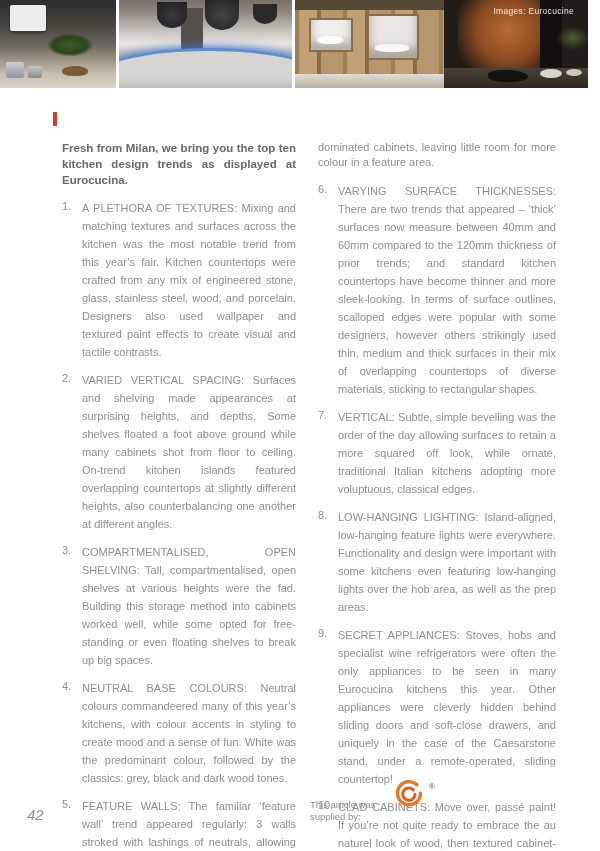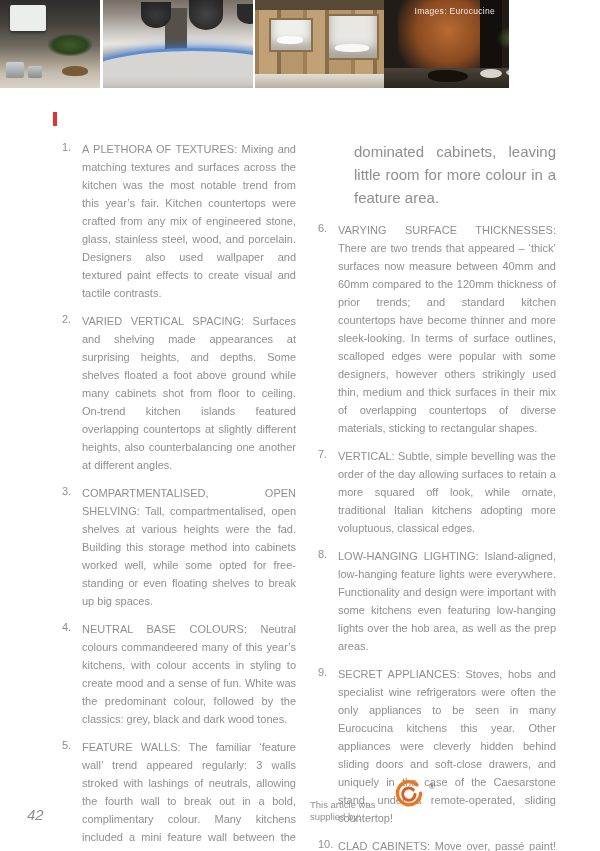--- a/index.html
+++ b/index.html
@@ -4,21 +4,21 @@
 <style>
   * { margin:0; padding:0; box-sizing:border-box; }
   html,body { background:#e8e8e8; }
   .page {
     position:relative; width:600px; height:851px; margin:0 auto;
     background:#ffffff; overflow:hidden;
     font-family:"Liberation Sans", sans-serif;
   }
 
   
-  .photo-strip { position:absolute; top:0; left:0; width:509px; height:88px; display:flex; }
+  .photo-strip { position:absolute; top:0; left:0; width:588px; height:88px; display:flex; }
   .photo { position:relative; height:88px; overflow:hidden; }
   .gap { width:3px; height:88px; background:#ffffff; }
   .photo1 { width:118px;
     background:linear-gradient(180deg,#2e2d2b 0%,#47443e 28%,#6e685e 52%,#a39a8a 70%,#c6beb0 84%,#d9d3c7 100%); }
   .p1-hood { position:absolute; left:10px; top:5px; width:36px; height:26px; background:#eceeea; border-radius:2px; box-shadow:0 2px 3px rgba(0,0,0,.4); }
   .p1-plant { position:absolute; left:48px; top:34px; width:44px; height:22px; background:radial-gradient(ellipse at center,#3f5c2a 0%,#2c431e 55%,rgba(40,60,25,0) 75%); }
   .p1-pot1 { position:absolute; left:6px; top:62px; width:18px; height:16px; background:linear-gradient(180deg,#cfd2d2,#8f9494); border-radius:2px; }
   .p1-pot2 { position:absolute; left:28px; top:66px; width:14px; height:12px; background:linear-gradient(180deg,#c6c9c9,#878c8c); border-radius:2px; }
   .p1-bowl { position:absolute; left:62px; top:66px; width:26px; height:10px; background:#7a5b38; border-radius:50% 50% 40% 40%; }
   .photo2 { width:177px;
@@ -54,21 +54,21 @@
   .headline { position:absolute; left:62px; top:100px; width:500px;
     font-size:22px; font-weight:bold; letter-spacing:-0.4px; white-space:nowrap; }
   .headline .t-teal { color:#68acae; }
   .headline .t-red  { color:#e0352b; }
 
   
   .columns { position:absolute; left:62px; top:140px; width:494px; display:flex; }
   .col-left  { width:234px; margin-right:22px; }
   .col-right { width:238px; }
   .intro { font-size:11.5px; line-height:16px; font-weight:bold; color:#686868; text-align:justify; margin-bottom:11px; }
-  .continuation { font-size:15px; line-height:23px; color:#8f8f8f; text-align:justify; margin-bottom:12px;margin-left:36px; }
+  .continuation { font-size:11px; line-height:15px; color:#8f8f8f; text-align:justify; margin-bottom:12px; }
   .trend { display:flex; margin-bottom:10px; }
   .trend .num { flex:0 0 20px; font-size:11px; line-height:15.3px; color:#8f8f8f; }
   .trend .txt { flex:1; font-size:11px; line-height:18px; color:#8f8f8f; text-align:justify; }
 
   
   .page-num { position:absolute; left:27px; top:806px; font-size:15px; color:#8f8f8f;font-style:italic; }
   .supplied { position:absolute; left:310px; top:786px; width:82px; font-size:9.5px; line-height:12px; color:#8f8f8f;margin-top:13px; }
   .logo { position:absolute; left:394px; top:779px; display:flex; align-items:center; }
   .logo-swirl { width:30px; height:30px; margin-right:4px; }
   .logo-text { font-size:23px; font-weight:bold; letter-spacing:-0.6px; color:#55565b; }
@@ -113,20 +113,21 @@
       <div class="p4-bowl1"></div>
       <div class="p4-bowl2"></div>
       <span class="credit">Images: Eurocucine</span>
     </div>
   </div>
 
   <div class="accent-bar"></div>
 
   <div class="columns">
     <div class="col-left">
+      <p class="intro">Fresh from Milan, we bring you the top ten kitchen design trends as displayed at Eurocucina.</p>
       <div class="trend">
         <span class="num">1.</span>
         <span class="txt">A PLETHORA OF TEXTURES: Mixing and matching textures and surfaces across the kitchen was the most notable trend from this year’s fair. Kitchen countertops were crafted from any mix of engineered stone, glass, stainless steel, wood, and porcelain. Designers also used wallpaper and textured paint effects to create visual and tactile contrasts.</span>
       </div>
       <div class="trend">
         <span class="num">2.</span>
         <span class="txt">VARIED VERTICAL SPACING: Surfaces and shelving made appearances at surprising heights, and depths. Some shelves floated a foot above ground while many cabinets shot from floor to ceiling. On-trend kitchen islands featured overlapping countertops at slightly different heights, also counterbalancing one another at different angles.</span>
       </div>
       <div class="trend">
         <span class="num">3.</span>

